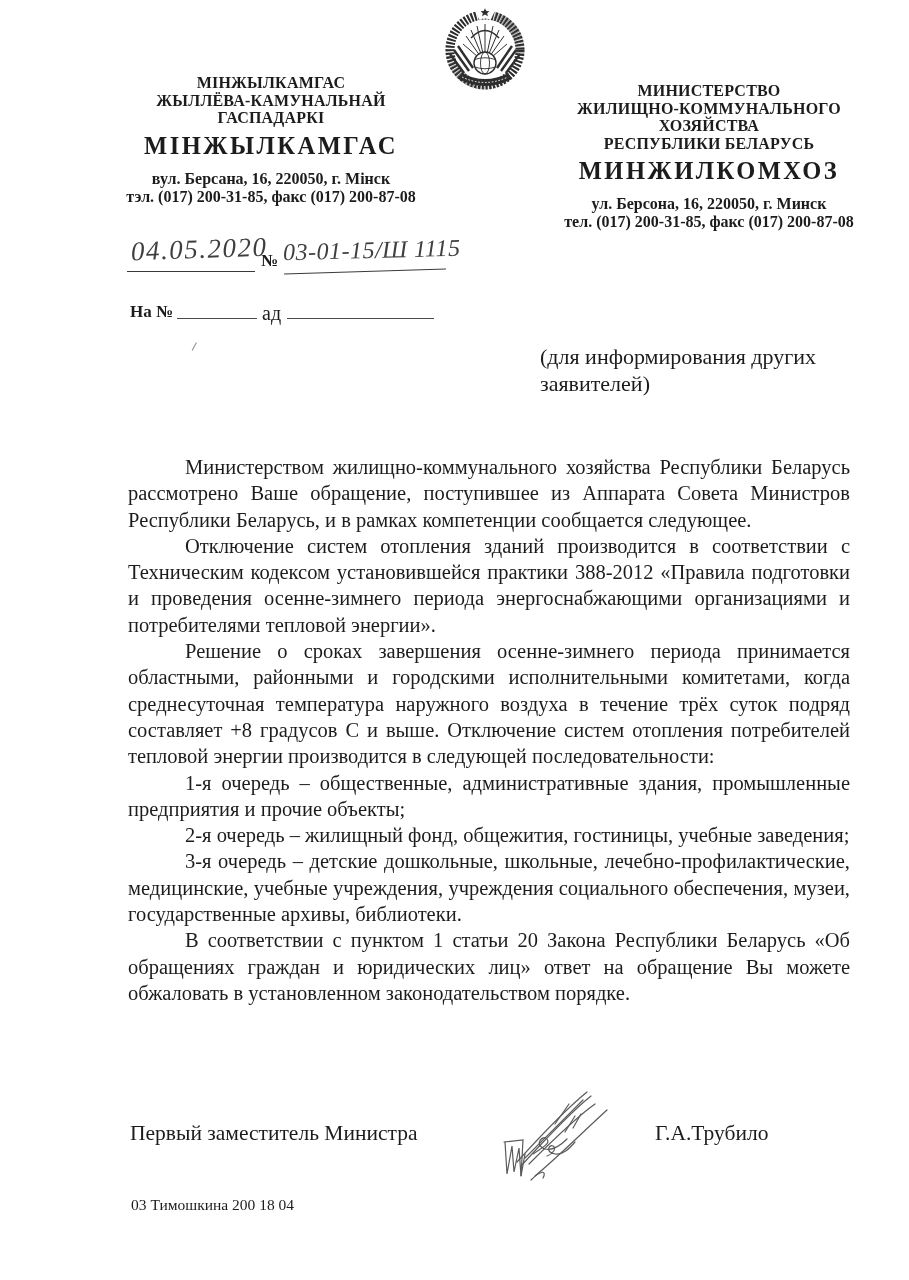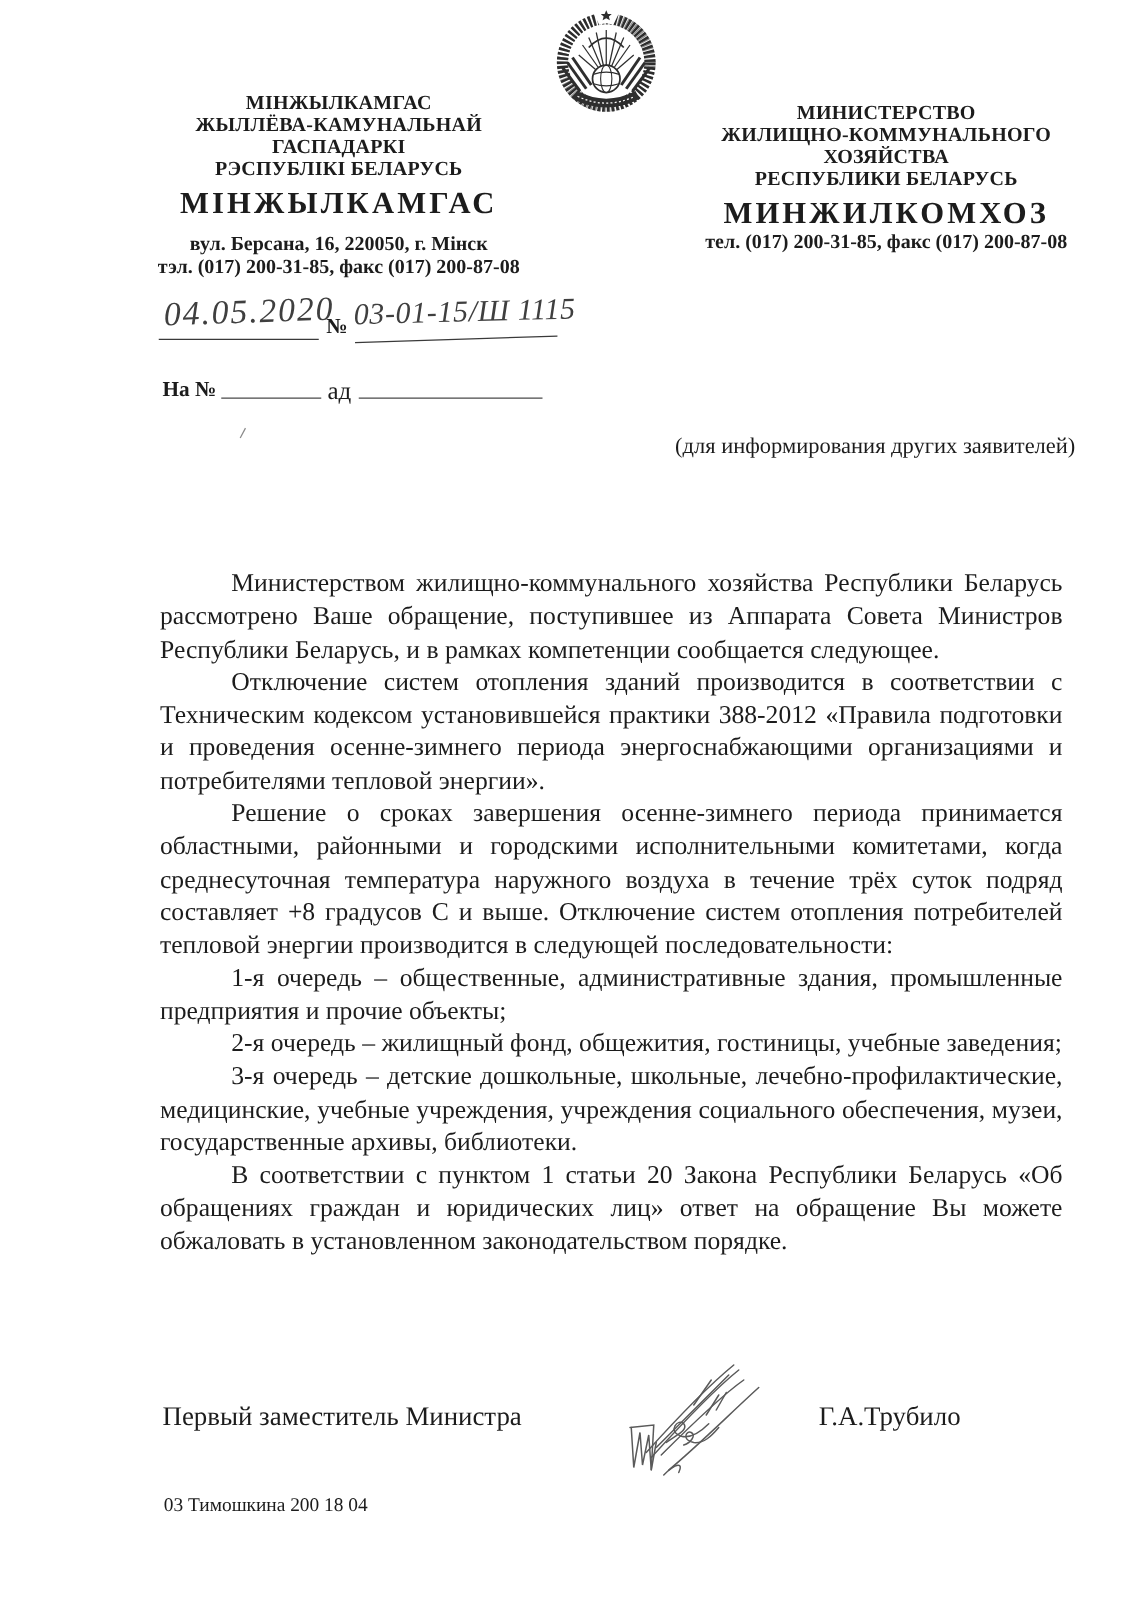--- a/index.html
+++ b/index.html
@@ -36,21 +36,21 @@
   .na-label { position:absolute; left:130px; top:302px; font-weight:bold; font-size:17px; }
   .ad-label { position:absolute; left:262px; top:302px; font-weight:normal; font-size:20px; }
   .na-line1 { position:absolute; left:177px; top:318px; width:80px;  border-top:1.5px solid #4a4a4a; }
   .na-line2 { position:absolute; left:287px; top:318px; width:147px; border-top:1.5px solid #4a4a4a; }
 
   .stray-mark { position:absolute; left:190px; top:341px; width:4px; height:9px;
     border-right:1.5px solid #8a8a8a; transform:rotate(28deg); }
 
   
   .note { position:absolute; left:540px; top:343px; width:335px;
-    font-size:18px; line-height:27px; }
+    font-size:22px; line-height:27px; }
 
   
   .body-text { position:absolute; left:128px; top:454px; width:722px;
     font-size:20.5px; line-height:26.3px; text-align:justify; }
   .body-text p { margin:0; text-indent:57px; }
 
   
   .sig-title { position:absolute; left:130px; top:1121px; font-size:21.5px; white-space:nowrap; }
   .sig-name  { position:absolute; left:655px; top:1121px; font-size:21.5px; white-space:nowrap; }
   .sig-svg   { position:absolute; left:495px; top:1084px; width:118px; height:102px; }
@@ -103,32 +103,32 @@
       <path d="M19,71 Q44,84 69,71" stroke-width="7"></path>
       <path d="M21,72 Q44,83 67,72" stroke="#ffffff" stroke-width="1" stroke-dasharray="1.6,1.8"></path>
     </g>
   </svg>
 </div>
 
 <div class="hdr-col hdr-left">
   <span class="hdr-line">МІНЖЫЛКАМГАС</span>
   <span class="hdr-line">ЖЫЛЛЁВА-КАМУНАЛЬНАЙ</span>
   <span class="hdr-line">ГАСПАДАРКІ</span>
-  <span class="hdr-line">РЭСПУБЛІКІ БЕЛАРУСЬ</span>
   <div class="hdr-short">МІНЖЫЛКАМГАС</div>
   <div class="hdr-addr">вул. Берсана, 16, 220050, г. Мінск</div>
   <div class="hdr-phone">тэл. (017) 200-31-85, факс (017) 200-87-08</div>
 </div>
 
 <div class="hdr-col hdr-right">
   <span class="hdr-line">МИНИСТЕРСТВО</span>
   <span class="hdr-line">ЖИЛИЩНО-КОММУНАЛЬНОГО</span>
   <span class="hdr-line">ХОЗЯЙСТВА</span>
   <span class="hdr-line">РЕСПУБЛИКИ БЕЛАРУСЬ</span>
   <div class="hdr-short">МИНЖИЛКОМХОЗ</div>
+  <div class="hdr-addr">ул. Берсона, 16, 220050, г. Минск</div>
   <div class="hdr-phone">тел. (017) 200-31-85, факс (017) 200-87-08</div>
 </div>
 
 <span class="hw hw-date">04.05.2020</span>
 <div class="uline uline-date"></div>
 <span class="num-sign">№</span>
 <span class="hw hw-num">03-01-15/Ш 1115</span>
 <div class="uline uline-num"></div>
 
 <span class="na-label">На №</span>

